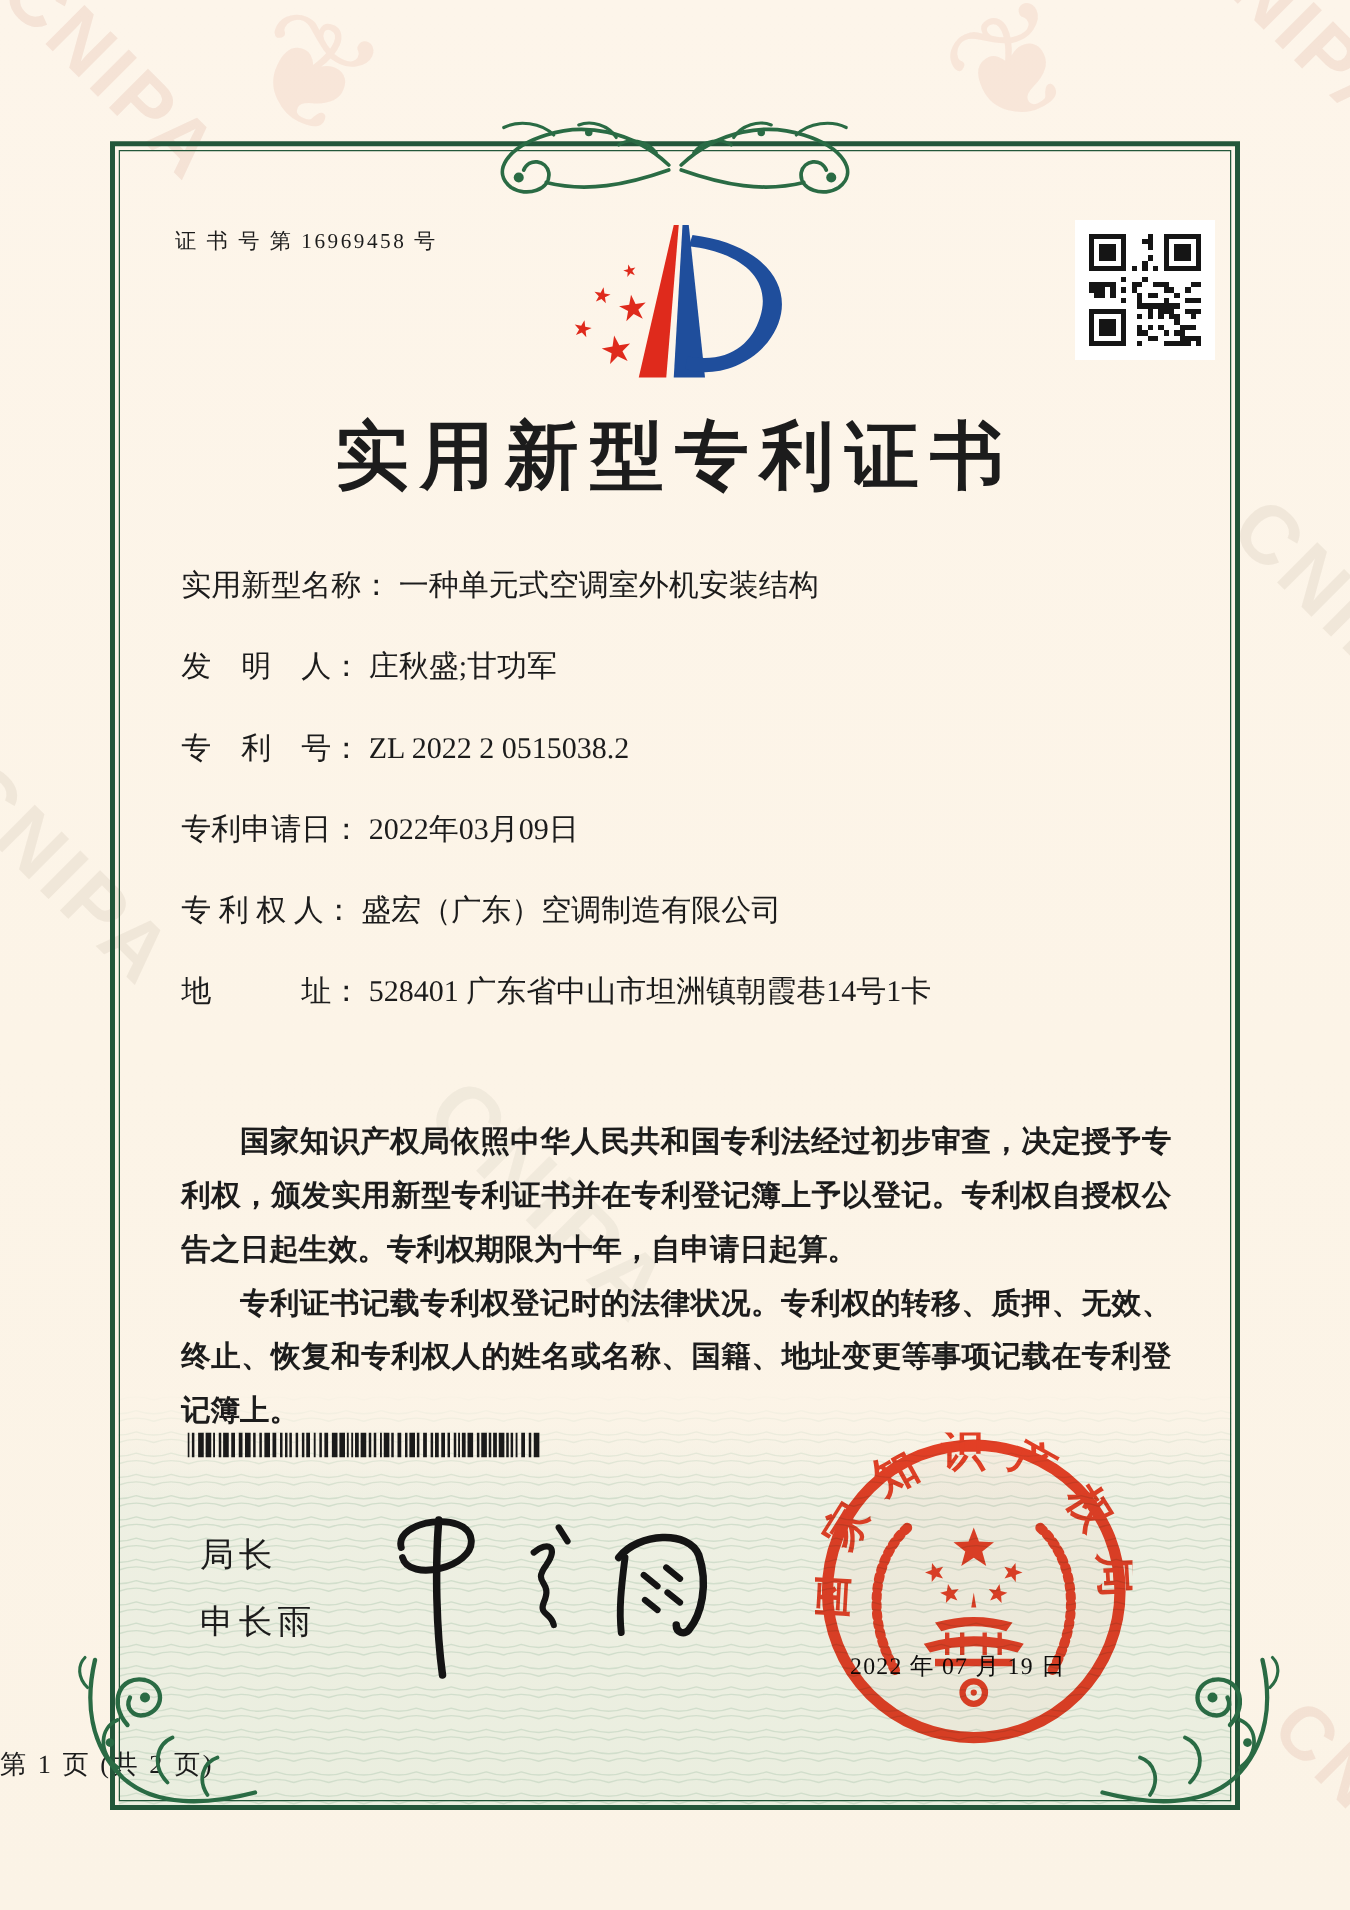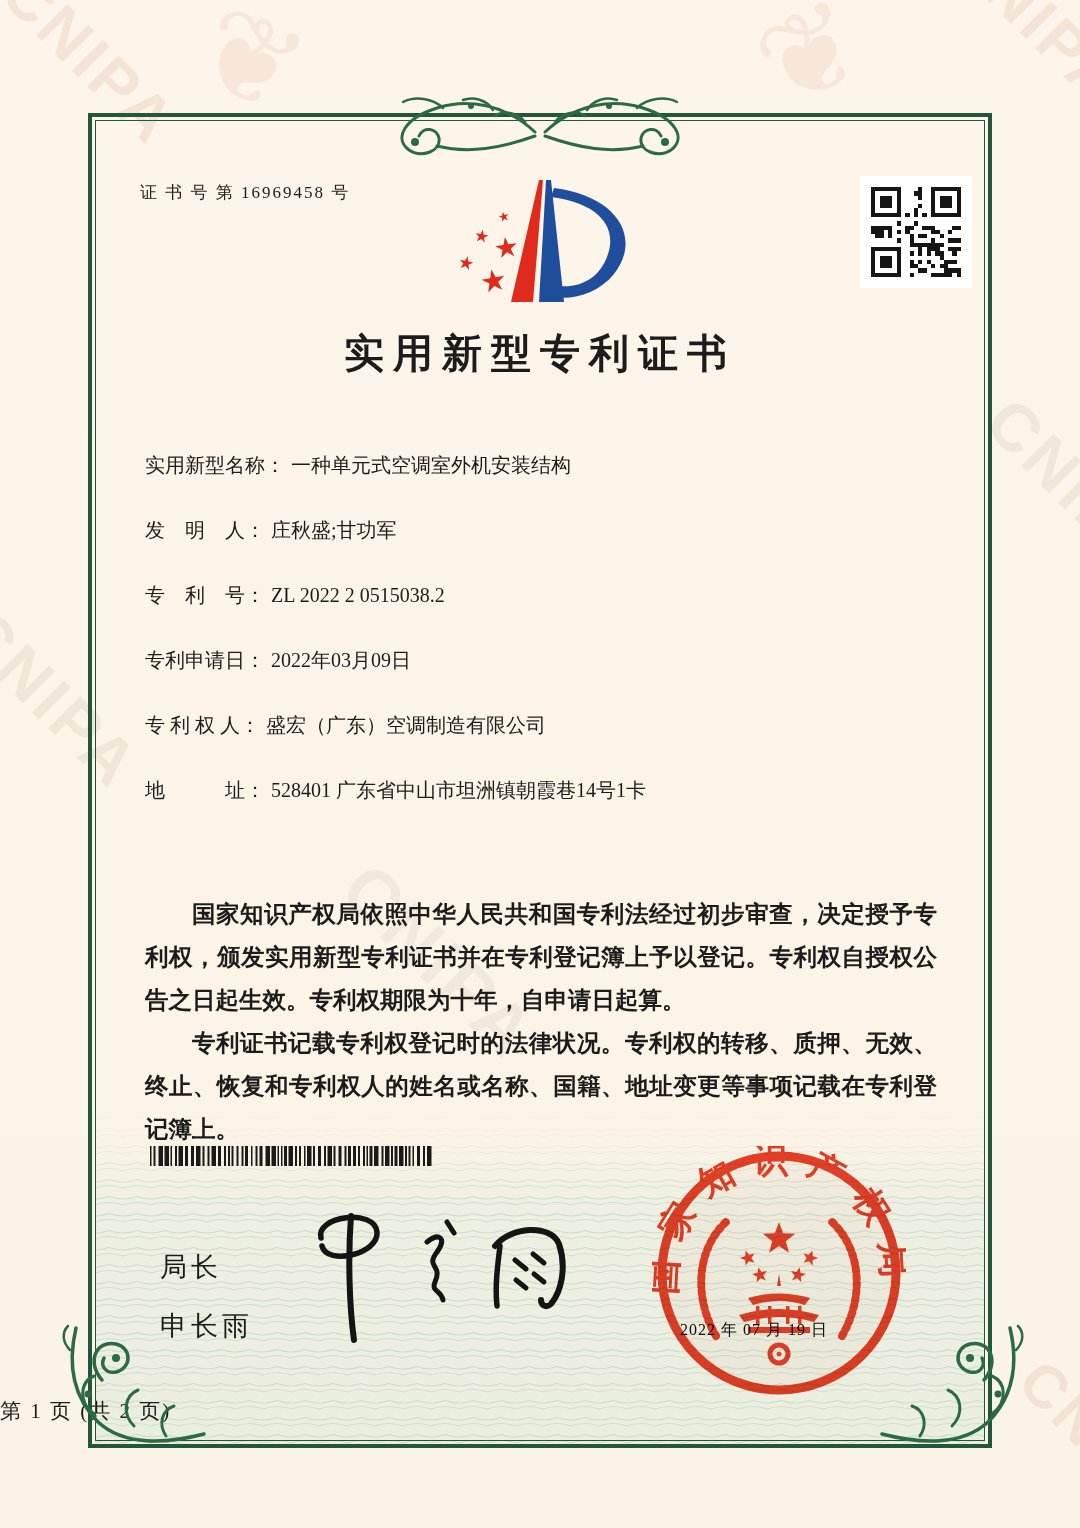--- a/index.html
+++ b/index.html
@@ -34,43 +34,43 @@
   .cert-no{left:140px;top:181px;font-size:17px;letter-spacing:2px;z-index:3;}
 
   
   .logo{left:438px;top:172px;width:220px;height:145px;z-index:3;}
   .logo .star{position:absolute;color:#df2a1c;line-height:1;}
 
   
   .qrbox{left:860px;top:176px;width:112px;height:112px;background:#ffffff;z-index:3;}
   .qrbox svg{position:absolute;left:11px;top:11px;}
 
-  .title{left:0;top:326px;width:100%;text-align:center;font-size:40px;font-weight:bold;
+  .title{left:0;top:326px;width:100%;text-align:center;font-size:59px;font-weight:bold;
          letter-spacing:9px;z-index:3;}
 
-  .fields{left:145px;top:452px;width:800px;z-index:3;font-size:20px;}
+  .fields{left:145px;top:452px;width:800px;z-index:3;font-size:24px;}
   .frow{height:65px;white-space:nowrap;}
   .frow .lab{display:inline-block;}
   .frow .val{display:inline-block;margin-left:6px;}
   .grant-no{margin-left:82px;}
 
   .bodytext{left:145px;top:893px;width:792px;z-index:3;font-size:23.5px;line-height:43px;
             text-align:justify;font-weight:bold;}
   .bodytext p{margin:0;text-indent:2em;}
 
   .barcode{left:150px;top:1146px;width:282px;height:20px;z-index:3;}
 
   .signer{left:160px;top:1226px;z-index:3;font-family:"Liberation Sans","DejaVu Sans",sans-serif;
           font-size:27px;letter-spacing:4px;}
-  .signer div{margin-bottom:17px;margin-top:23px;}
+  .signer div{margin-bottom:17px;}
 
   .signature{left:295px;top:1192px;z-index:4;}
 
   .seal{left:652px;top:1146px;width:254px;height:254px;z-index:4;mix-blend-mode:multiply;opacity:.95;}
-  .seal-date{left:680px;top:1320px;z-index:5;font-size:16px;letter-spacing:1px;color:#101010;
+  .seal-date{left:680px;top:1320px;z-index:5;font-size:19px;letter-spacing:1px;color:#101010;
              mix-blend-mode:multiply;}
 
   .page-indicator{left:0;top:1397px;width:100%;font-size:21px;
                   letter-spacing:2px;z-index:3;}
 
   .cont-note{left:408px;top:1458px;background:#ffffff;padding:9px 28px;font-size:24px;
              letter-spacing:3px;z-index:3;font-style:italic;}
 
   
   .flourish{z-index:8;pointer-events:none;}

